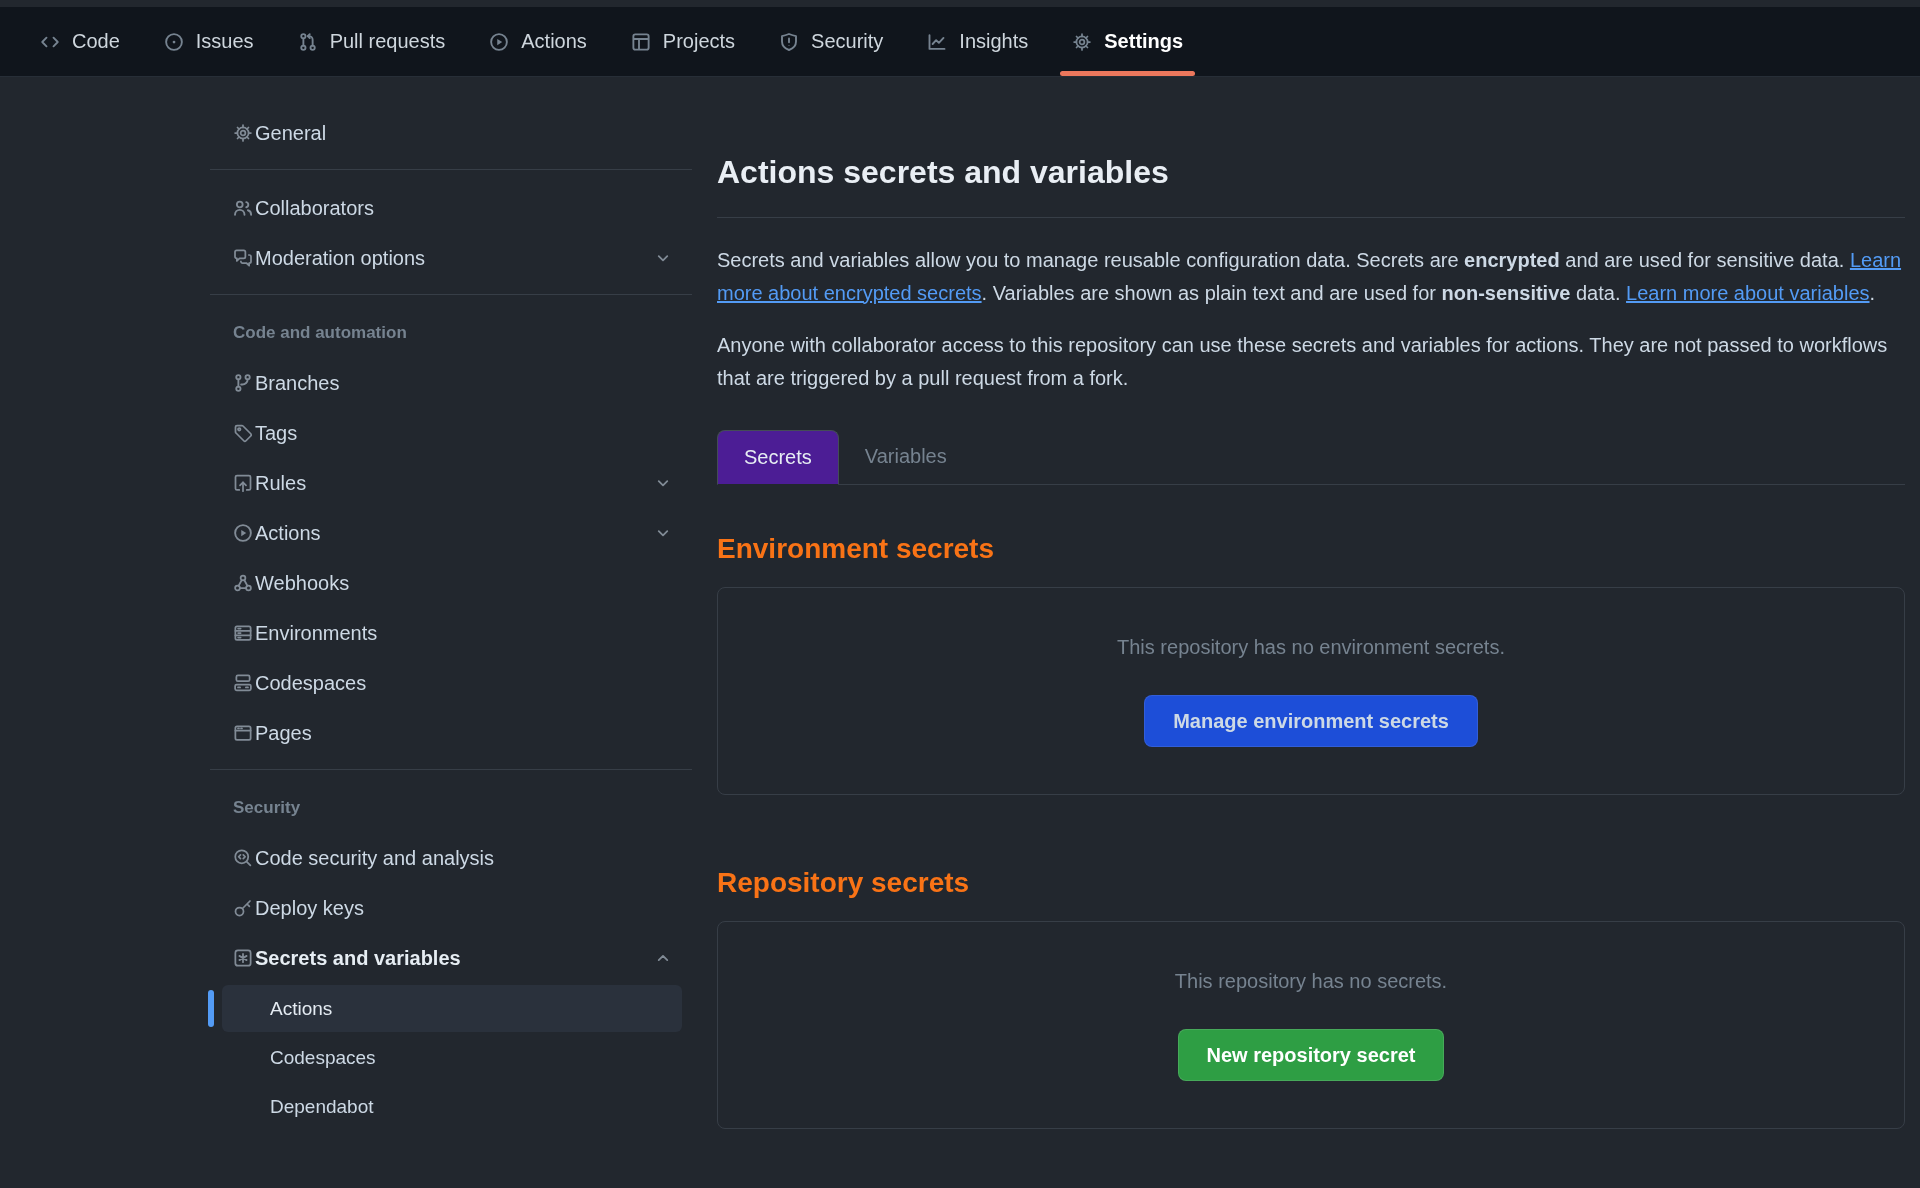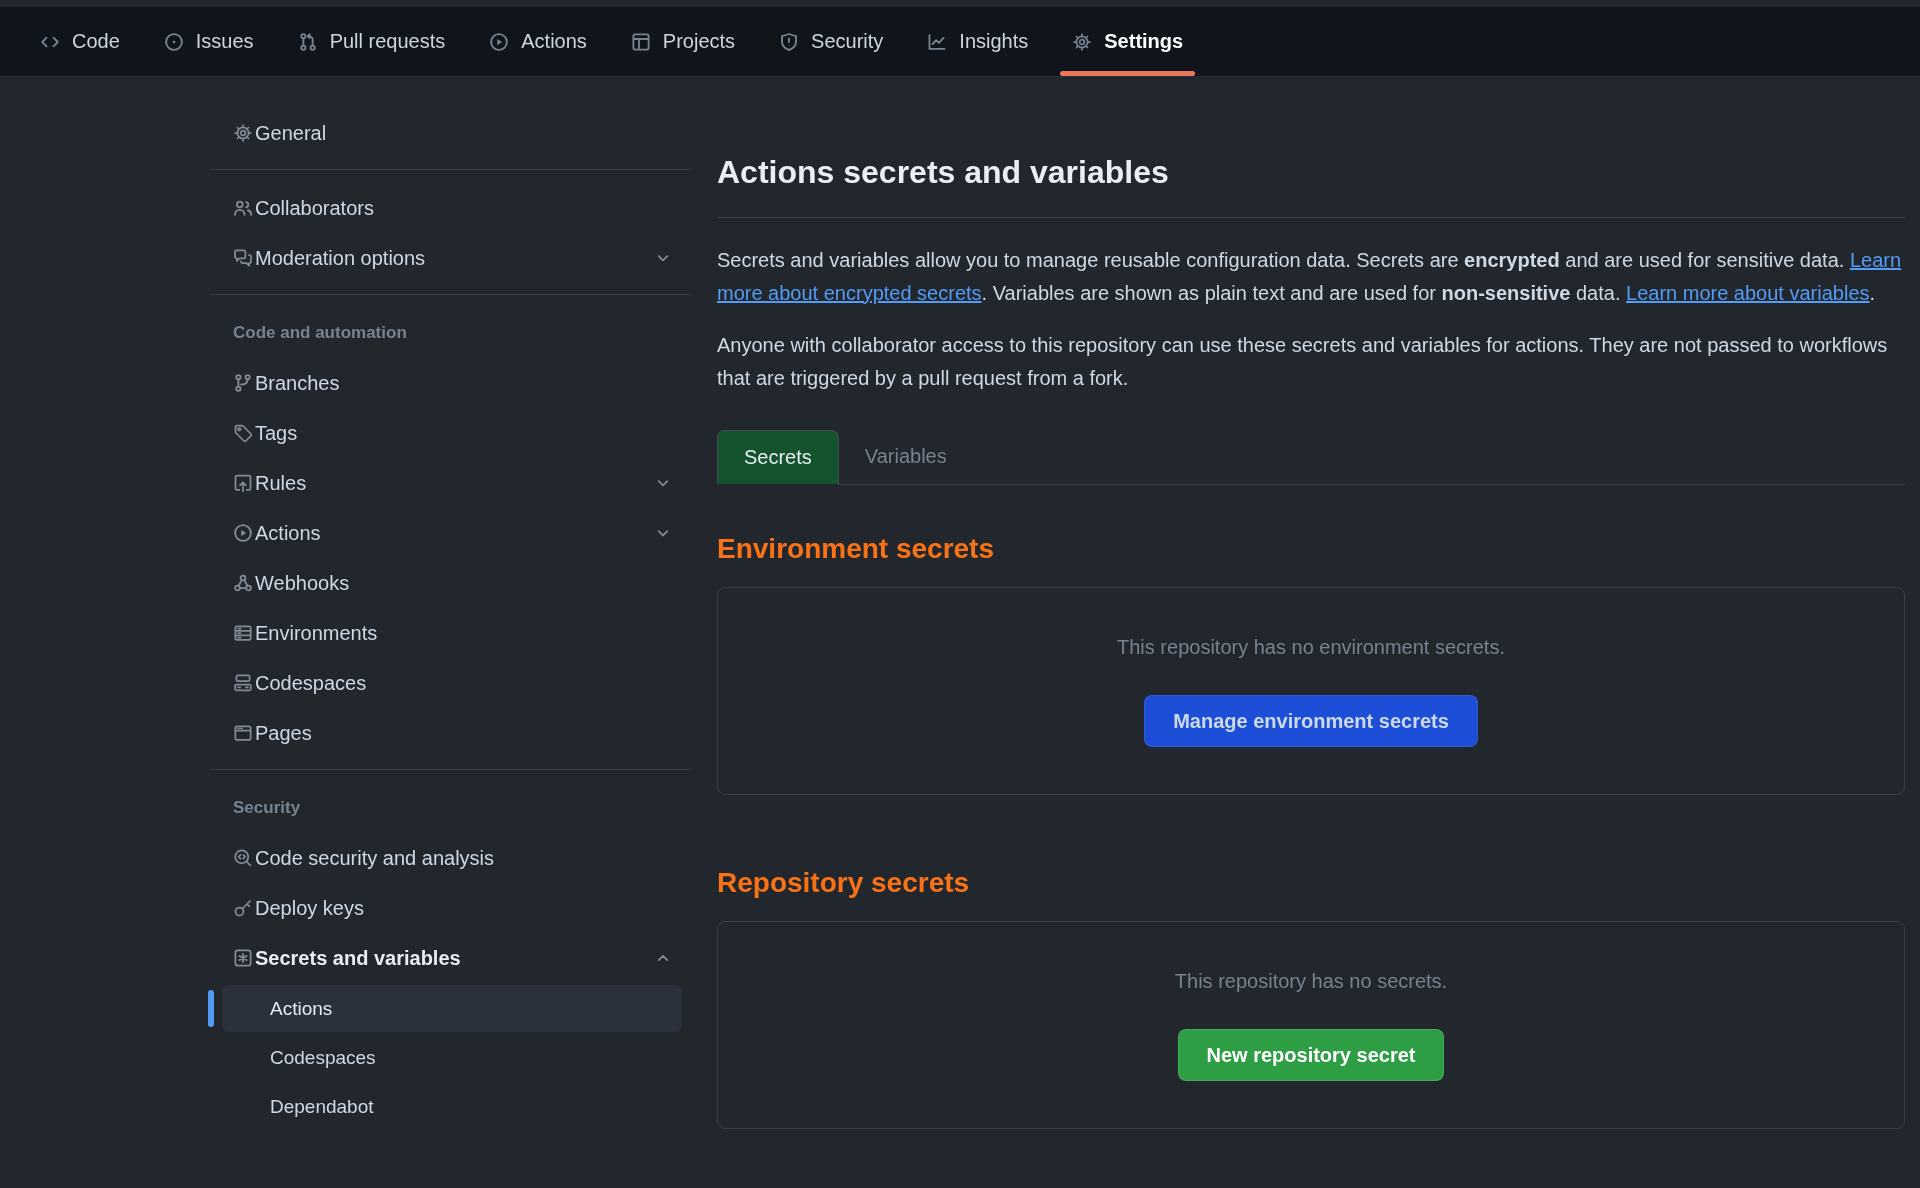--- a/index.html
+++ b/index.html
@@ -59,21 +59,21 @@
   .page-title { margin:48px 0 0; font-size:32px; font-weight:600; color:#e9eef4; }
   .title-divider { border:none; border-top:1px solid #373e47; margin:26px 0 0; }
   .para { margin:26px 0 0; font-size:20px; line-height:32.5px; color:#cdd9e5; }
   .para.second { margin-top:20px; }
   .b { font-weight:700;text-align:center; }
   .lnk { color:#539bf5; text-decoration:underline; cursor:pointer; }
 
   .tabnav { margin:36px 0 0; display:flex; border-bottom:1px solid #373e47; }
   .tab { padding:15px 26px; font-size:20px; color:#768390; cursor:pointer; }
   .tab.active {
-    color:#e6edf3; background:#14532d;
+    color:#e6edf3; background:#4c1d95;
     border:1px solid #444c56; border-bottom-color:#22272e;
     border-radius:8px 8px 0 0; margin-bottom:-1px;
   }
 
   .section-h { margin:48px 0 0; font-size:28px; font-weight:700; color:#f97316; }
   .section-h.repo { margin-top:72px; }
   .empty-box {
     margin:22px 0 0; height:208px; border:1px solid #373e47; border-radius:8px;
     display:flex; flex-direction:column; align-items:center; justify-content:center; gap:36px;
   }

